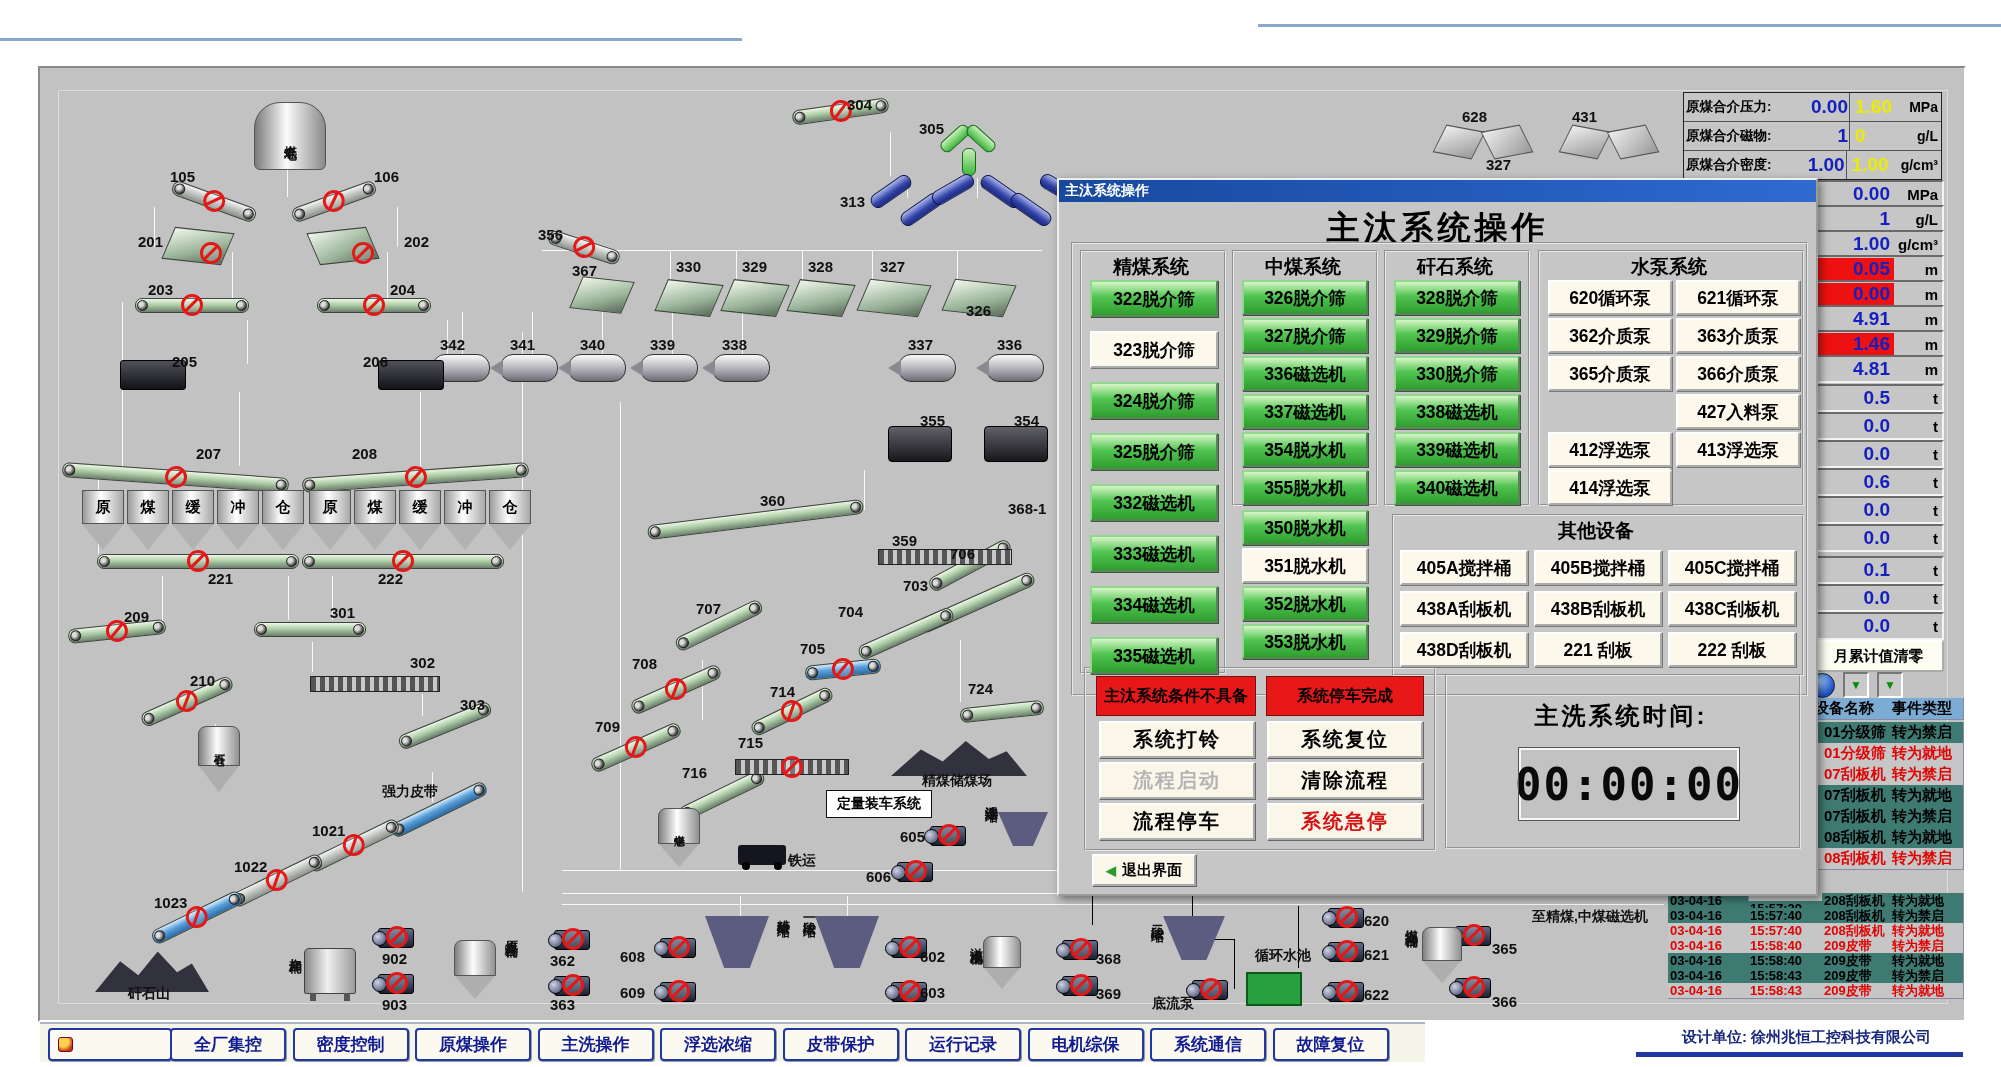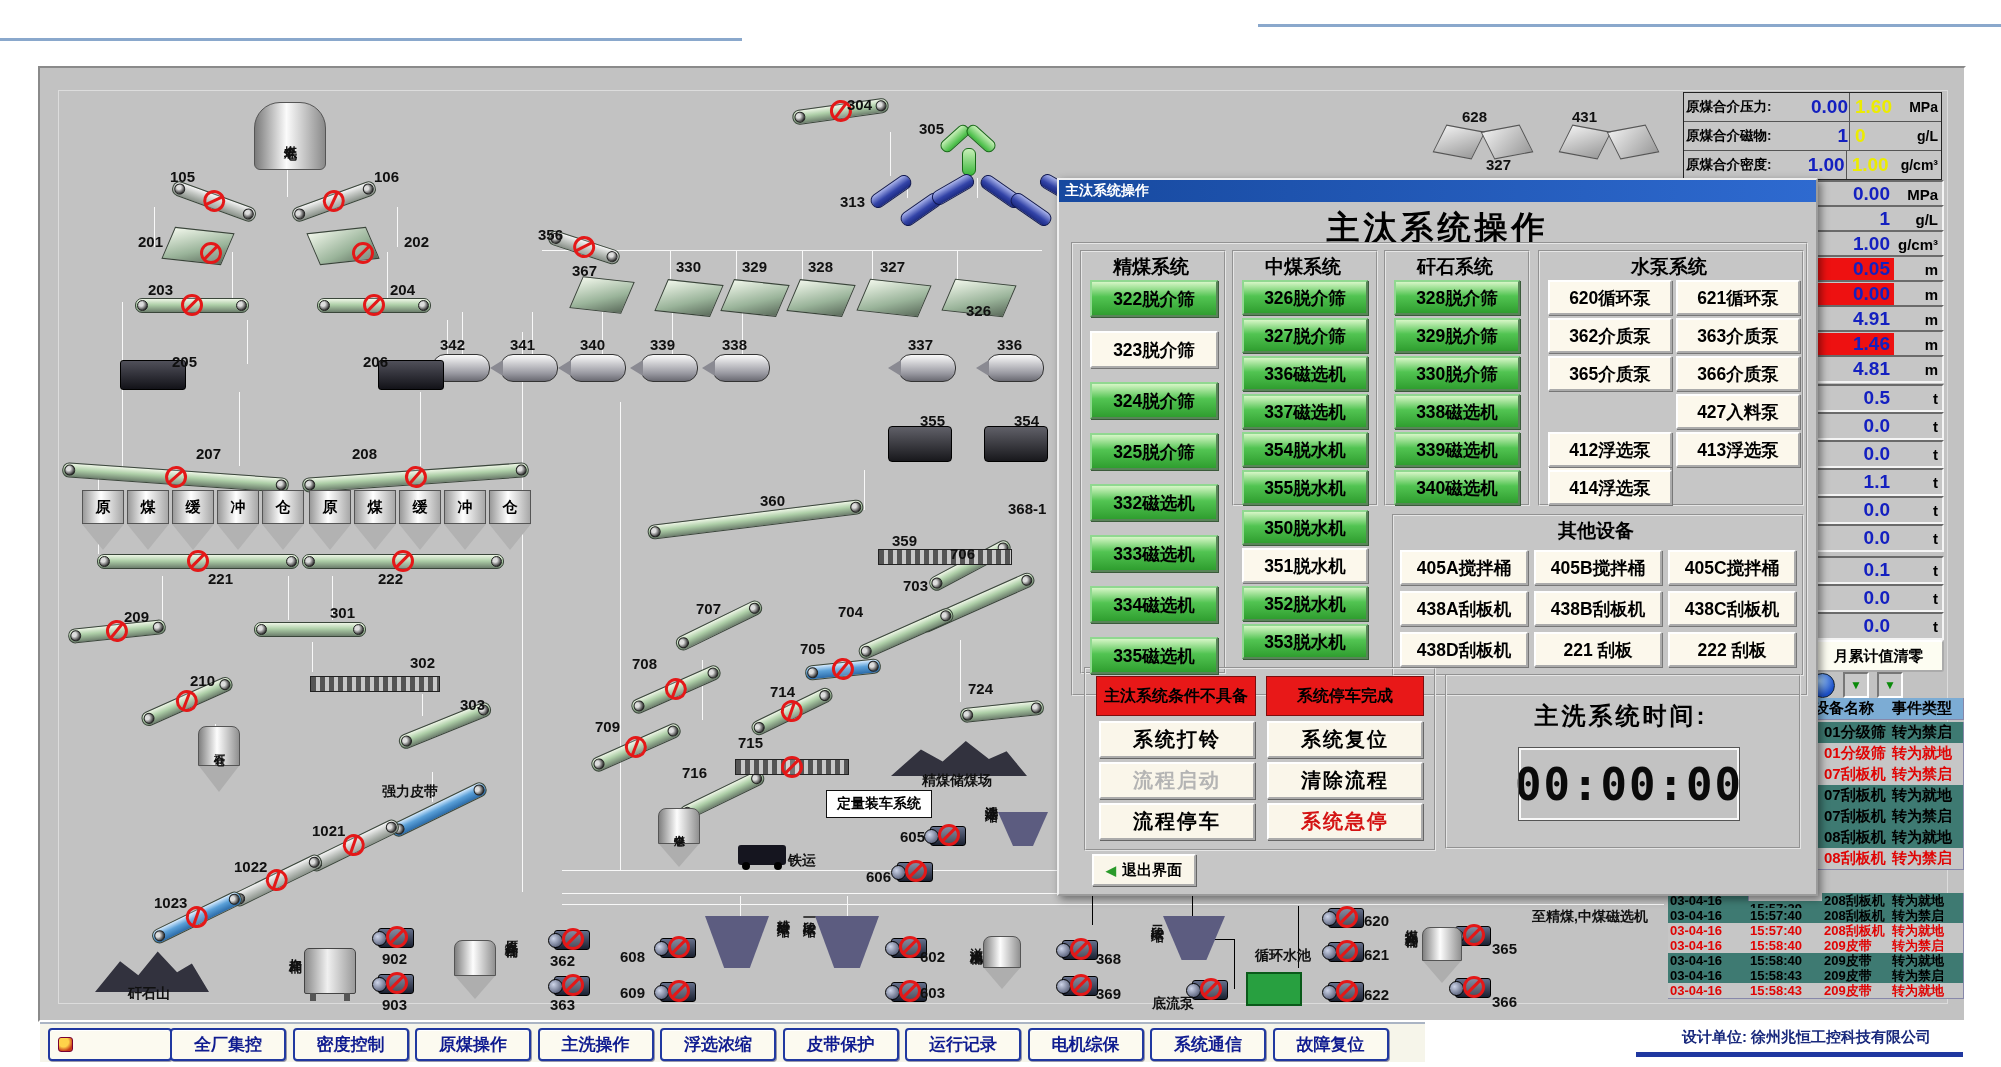--- a/index.html
+++ b/index.html
@@ -775,21 +775,21 @@
     </div>
     <div class="stripbox" style="top: 412px;">
       <div class="v">0.0</div>
       <div class="u" style="text-align: right; padding-right: 4px;">t</div>
     </div>
     <div class="stripbox" style="top: 440px;">
       <div class="v">0.0</div>
       <div class="u" style="text-align: right; padding-right: 4px;">t</div>
     </div>
     <div class="stripbox" style="top: 468px;">
-      <div class="v">1.1</div>
+      <div class="v">0.6</div>
       <div class="u" style="text-align: right; padding-right: 4px;">t</div>
     </div>
     <div class="stripbox" style="top: 496px;">
       <div class="v">0.0</div>
       <div class="u" style="text-align: right; padding-right: 4px;">t</div>
     </div>
     <div class="stripbox" style="top: 524px;">
       <div class="v">0.0</div>
       <div class="u" style="text-align: right; padding-right: 4px;">t</div>
     </div>

